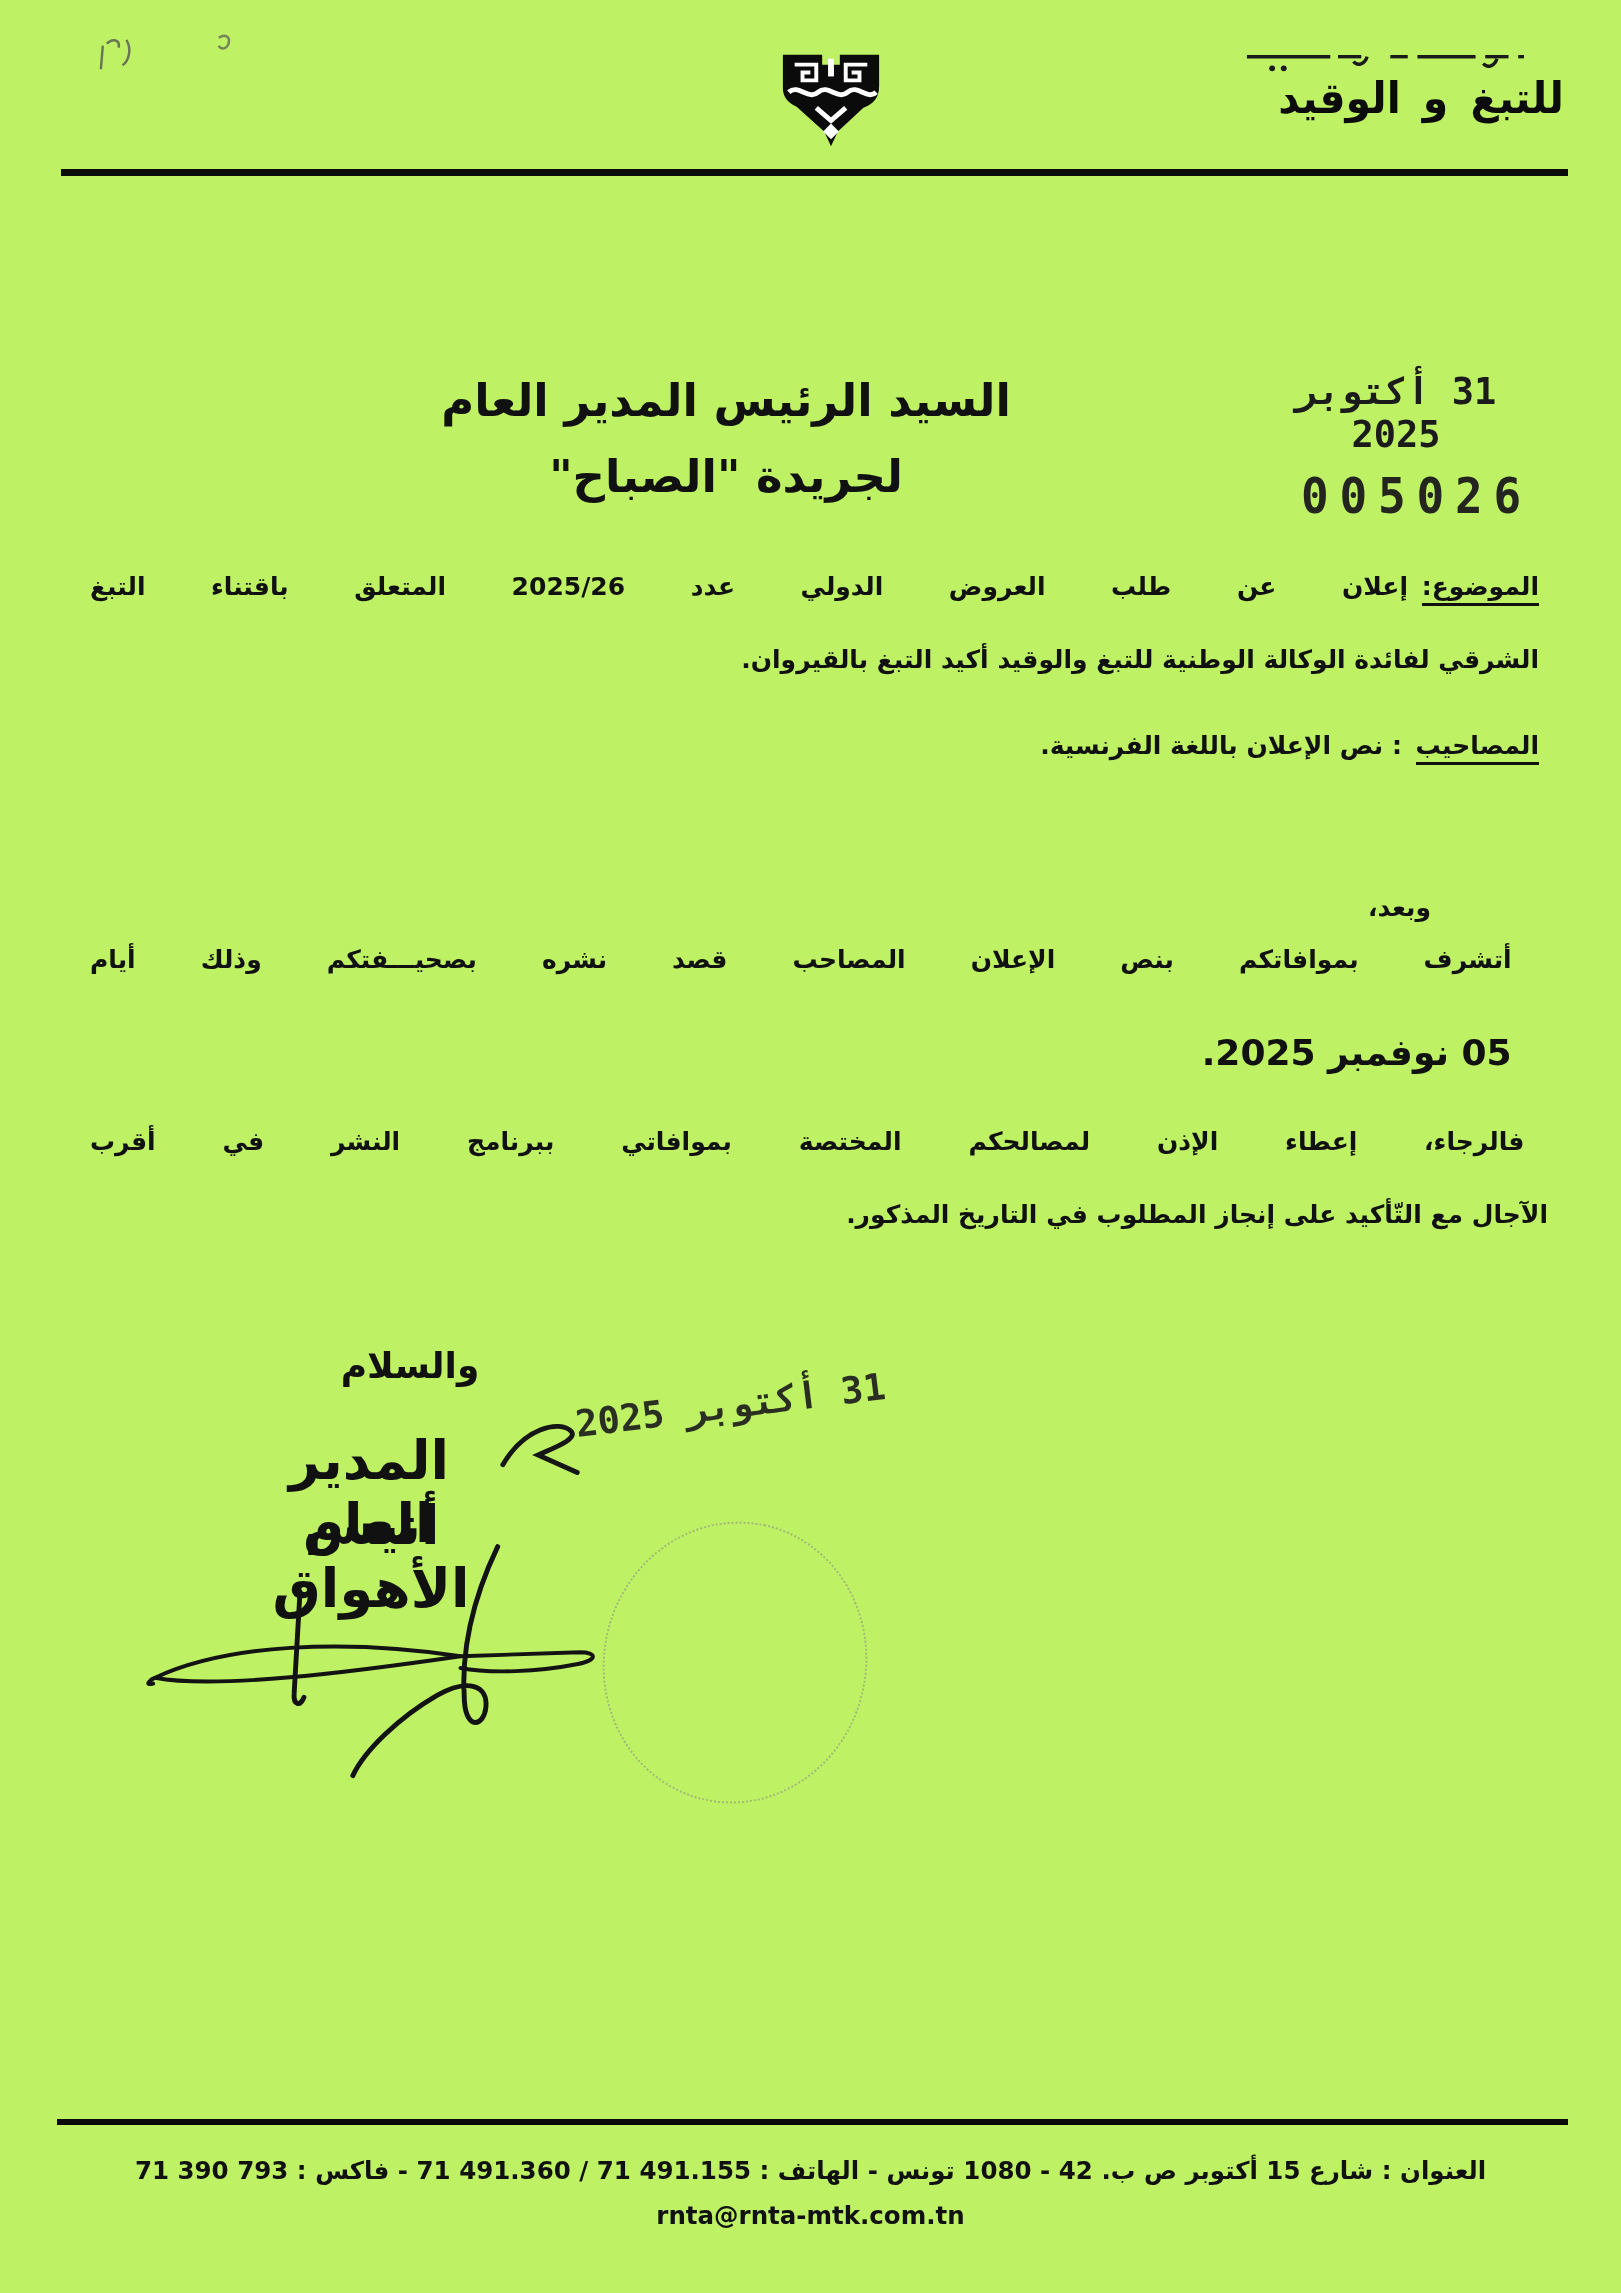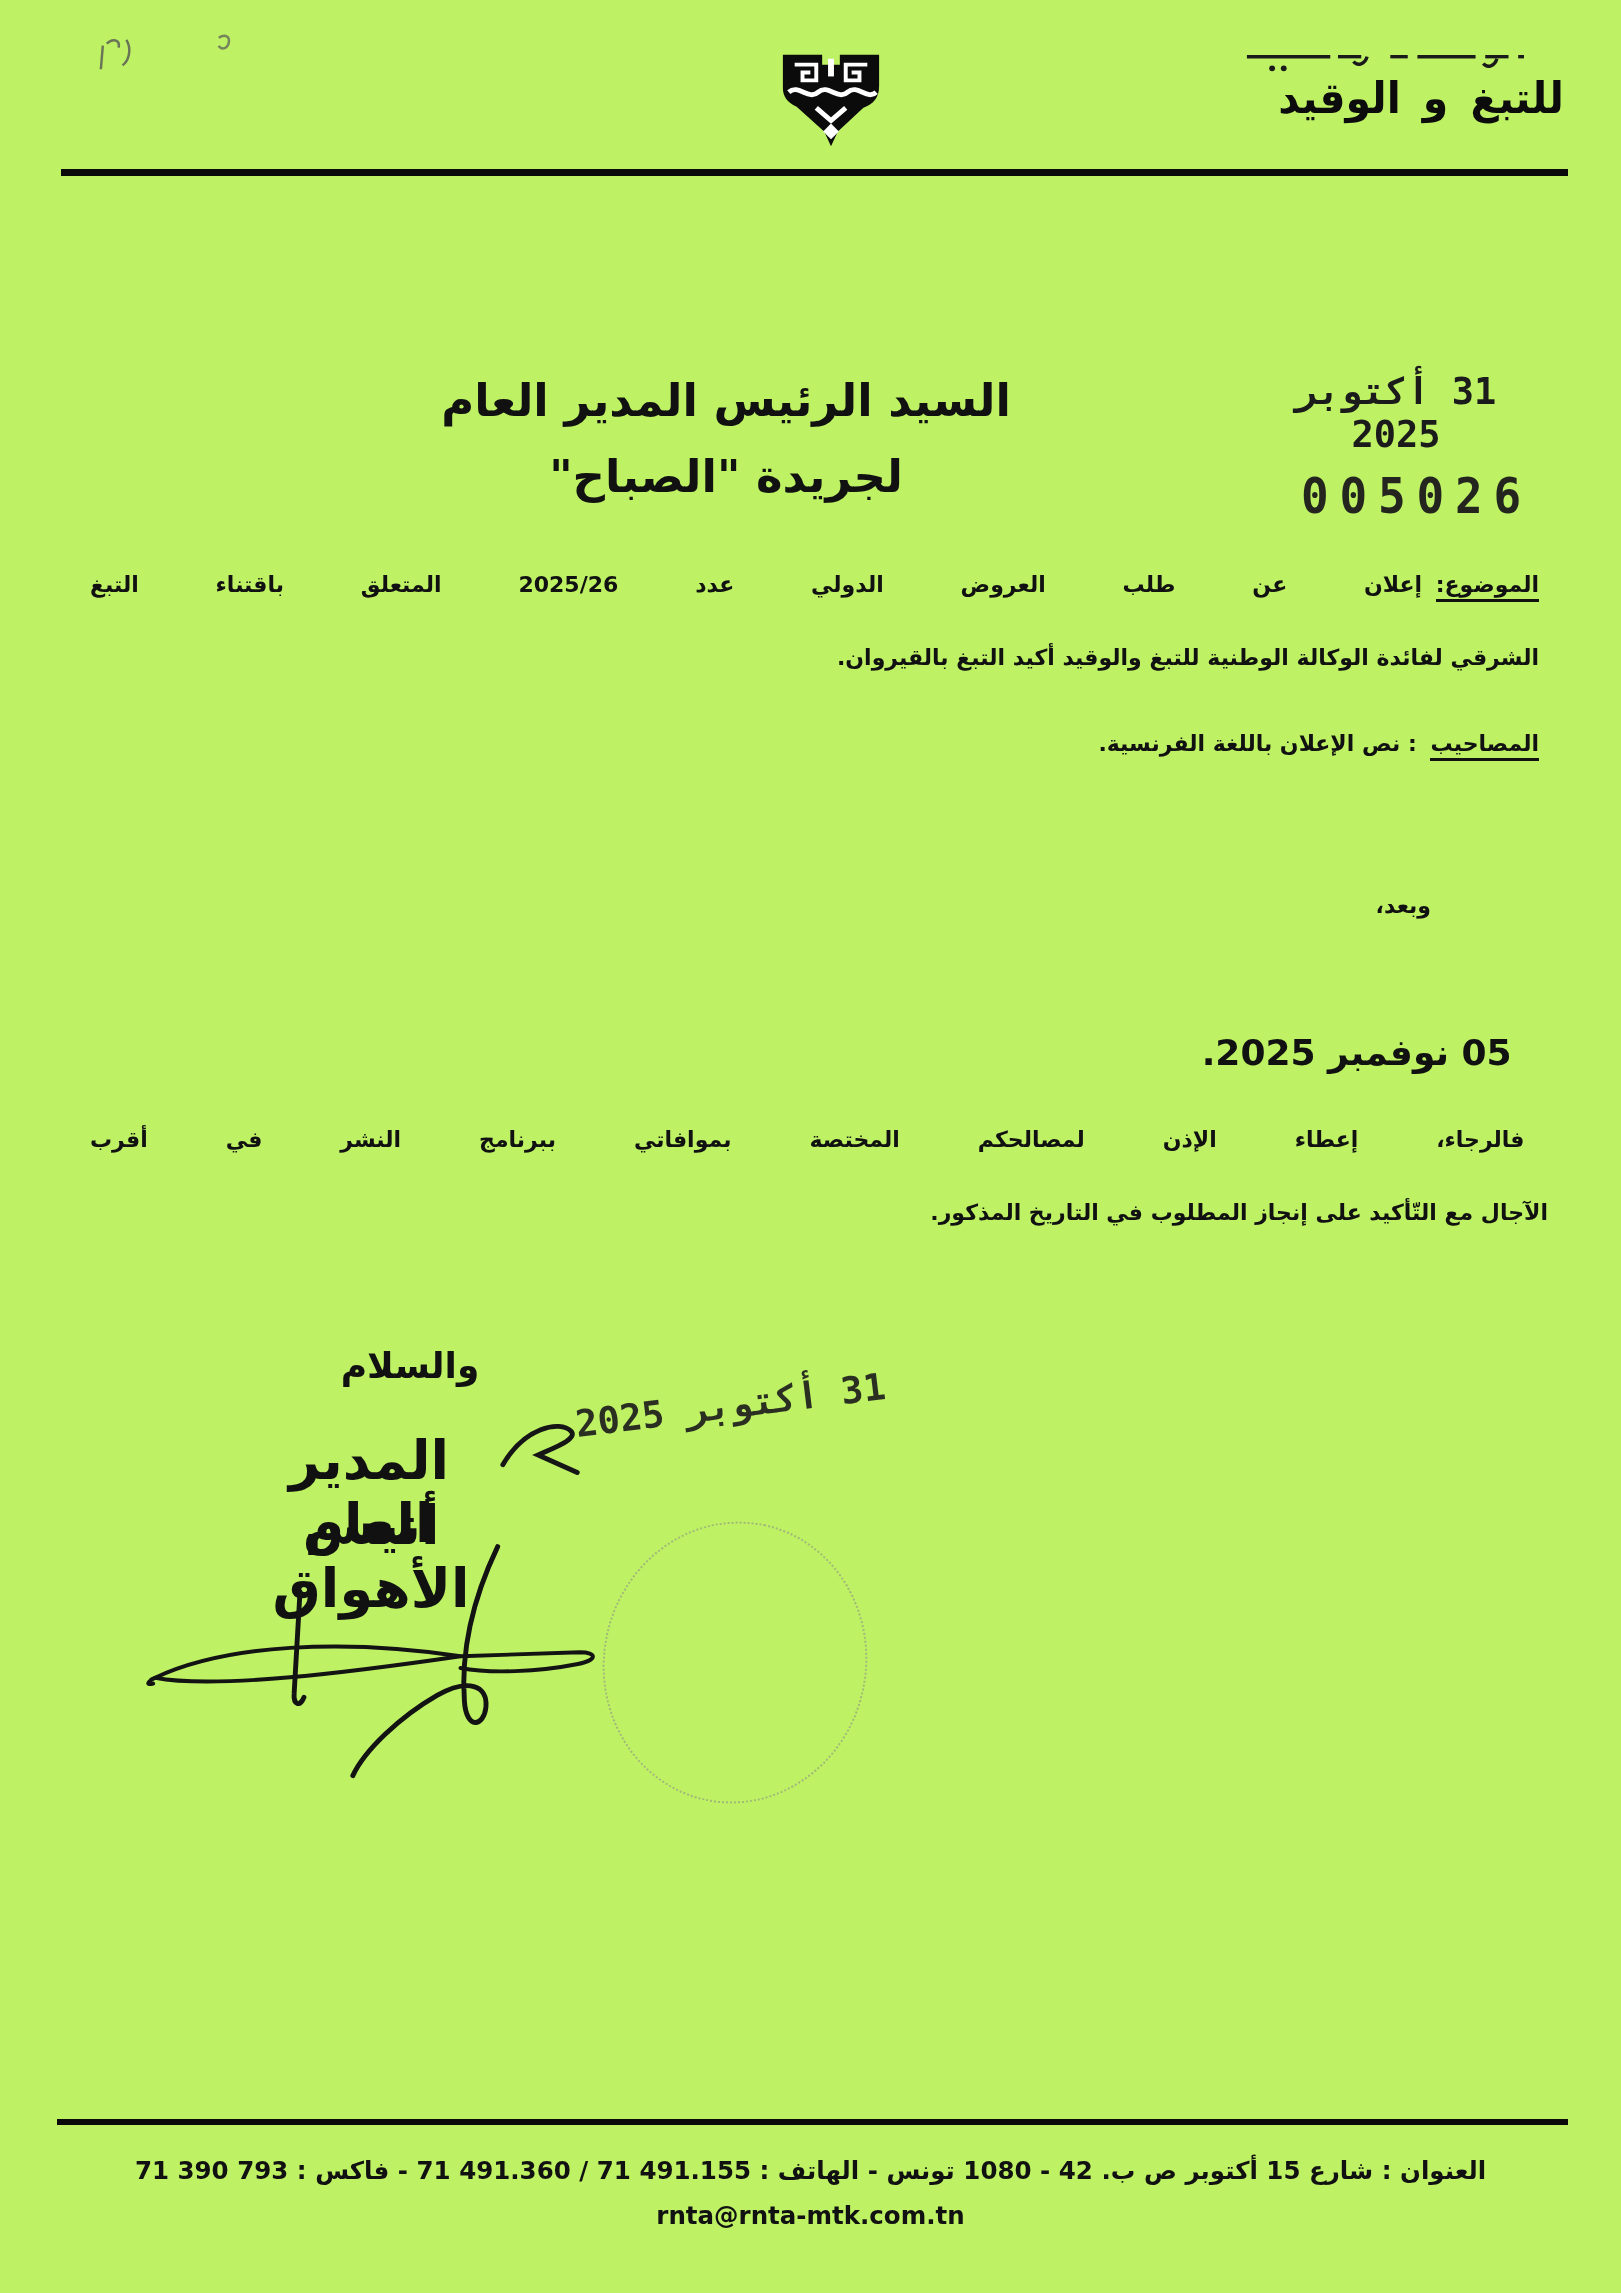--- a/index.html
+++ b/index.html
@@ -26,21 +26,21 @@
     font-family:"DejaVu Sans Mono","DejaVu Sans",monospace;
     font-weight:700;color:#1b1b1b;text-align:center;
   }
   .stamp-date{font-size:37px;letter-spacing:2px;}
   .stamp-ref{font-size:46px;letter-spacing:10.8px;transform:scaleY(1.08);opacity:.95;}
   .stamp-tilt{transform:rotate(-7deg);opacity:.9;}
   
   .recipient{text-align:center;font-weight:800;font-size:45px;line-height:1.0;}
   .recipient .l2{margin-top:31px;}
   
-  .bodytxt{font-size:22px;font-weight:600;line-height:1.55;}
+  .bodytxt{font-size:25px;font-weight:600;line-height:1.55;}
   .just{text-align:justify;text-align-last:justify;}
   .right{text-align:right;}
   .ulabel{font-weight:800;border-bottom:3.9px solid #111;padding-bottom:2px;}
   .gap{margin-right:13.7px;}
   .bold{font-weight:800;}
   
   .sign-title{font-size:54px;font-weight:800;}
   .closing{font-size:36px;font-weight:600;}
   .round-stamp{
     border:2px dotted #8a8a8a;border-radius:50%;
@@ -102,20 +102,21 @@
     <span class="ulabel">الموضوع:</span><span class="gap">إعلان عن طلب العروض الدولي عدد 2025/26 المتعلق باقتناء التبغ</span>
   </div>
   <div class="abs rtl bodytxt right" style="left:90px;top:641px;width:1449px;">الشرقي لفائدة الوكالة الوطنية للتبغ والوقيد أكيد التبغ بالقيروان.</div>
 
   <div class="abs rtl bodytxt right" style="left:90px;top:727px;width:1449px;">
     <span class="ulabel">المصاحيب</span><span class="gap">: نص الإعلان باللغة الفرنسية.</span>
   </div>
 
   <div class="abs rtl bodytxt right" style="left:90px;top:889px;width:1449px;padding-left:0;padding-right:108px;box-sizing:border-box;">وبعد،</div>
 
+  <div class="abs rtl bodytxt just" style="left:90px;top:941px;width:1449px;text-indent:27.4px;">أتشرف بموافاتكم بنص الإعلان المصاحب قصد نشره بصحيـــفتكم وذلك أيام</div>
 
   <div class="abs rtl bodytxt right bold" style="left:90px;top:1025px;width:1449px;padding-right:27.4px;box-sizing:border-box;font-size:36px;">05 نوفمبر 2025.</div>
 
   <div class="abs rtl bodytxt right" style="left:90px;top:1196px;width:1458px;">الآجال مع التّأكيد على إنجاز المطلوب في التاريخ المذكور.</div>
   <div class="abs rtl bodytxt just" style="left:90px;top:1123px;width:1458px;text-indent:23.5px;">فالرجاء، إعطاء الإذن لمصالحكم المختصة بموافاتي ببرنامج النشر في أقرب</div>
 
   <div class="abs rtl closing" style="left:312px;top:1345px;width:196px;text-align:center;">والسلام</div>
 
   <div class="abs rtl sign-title" style="left:227px;top:1429px;width:284px;text-align:center;">المدير العام</div>
 

